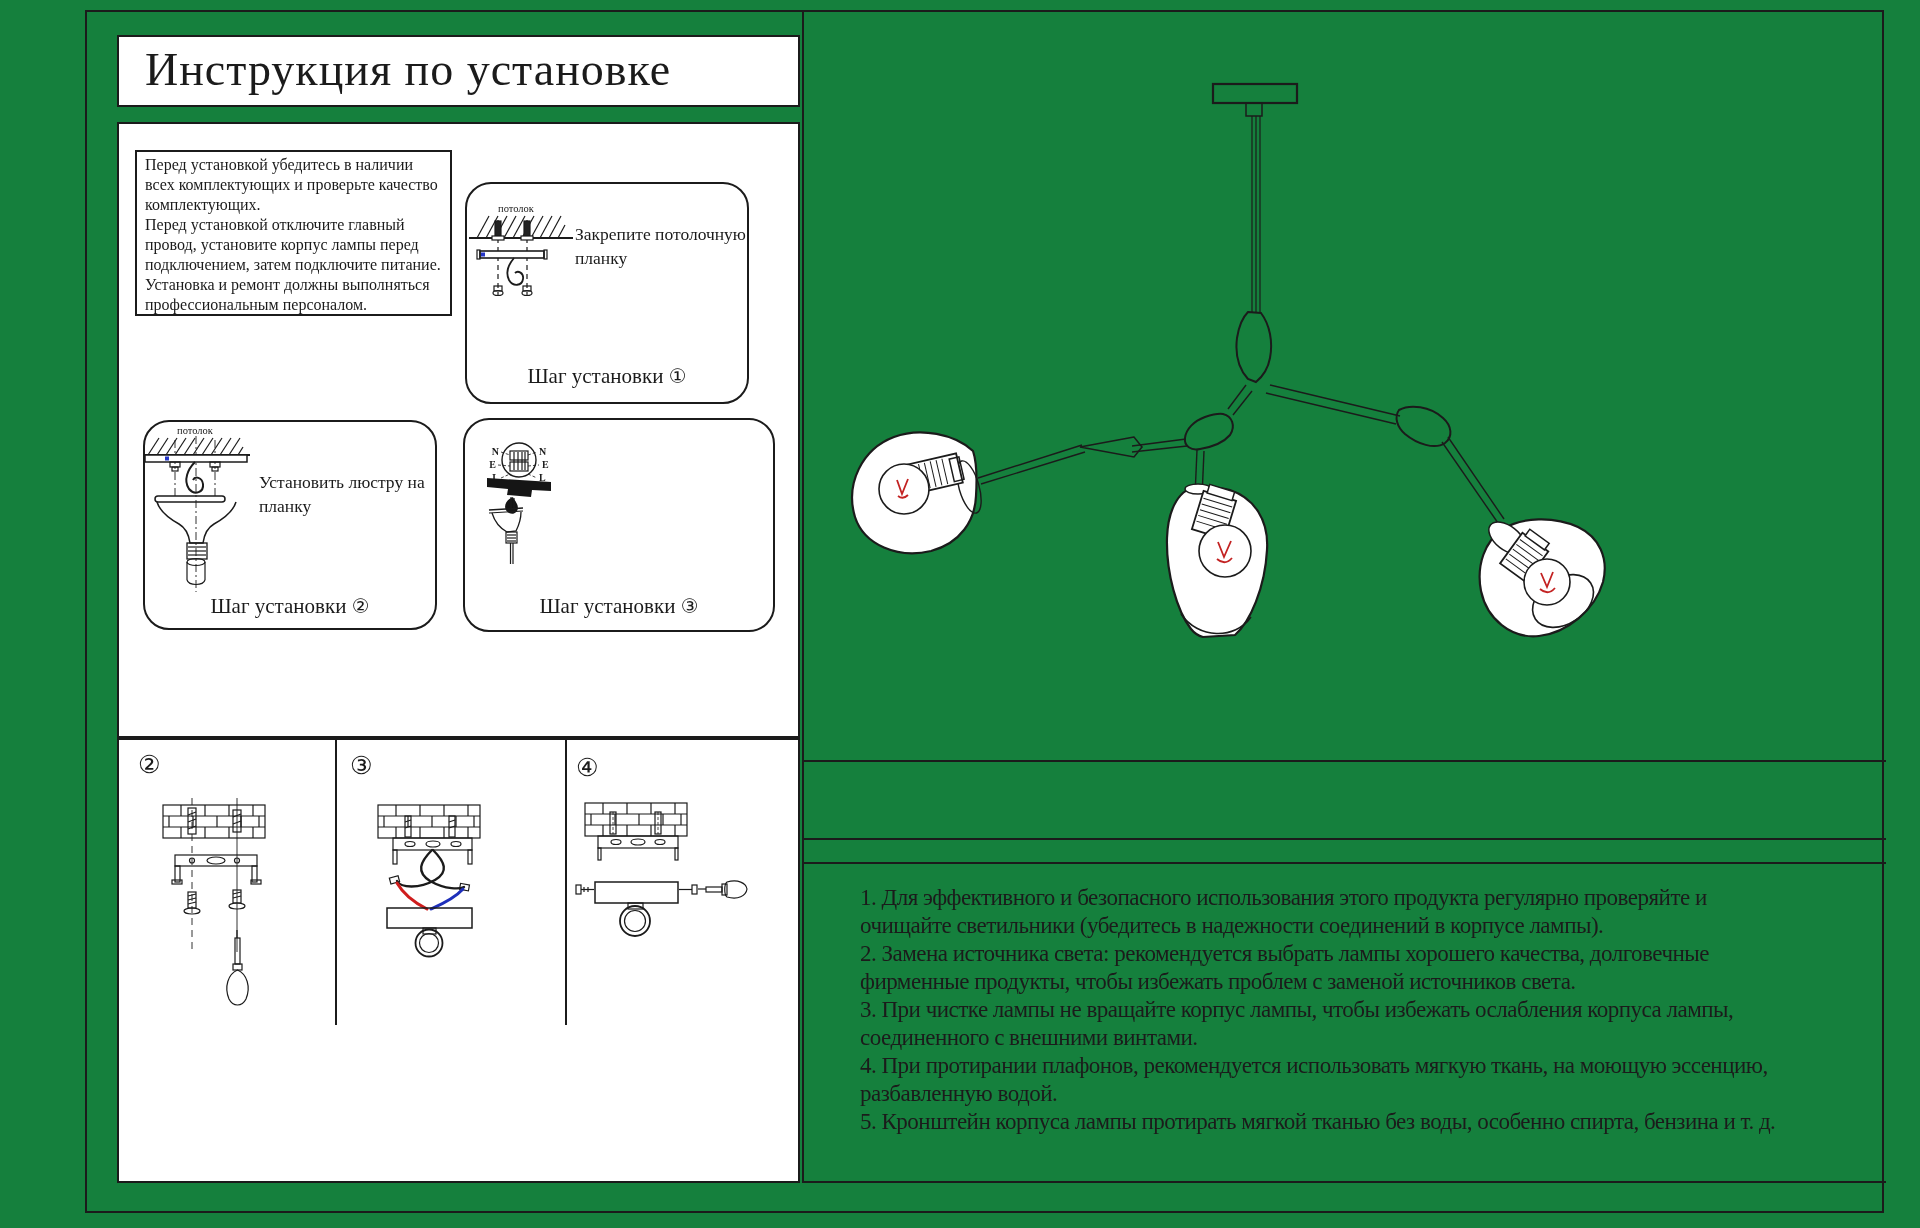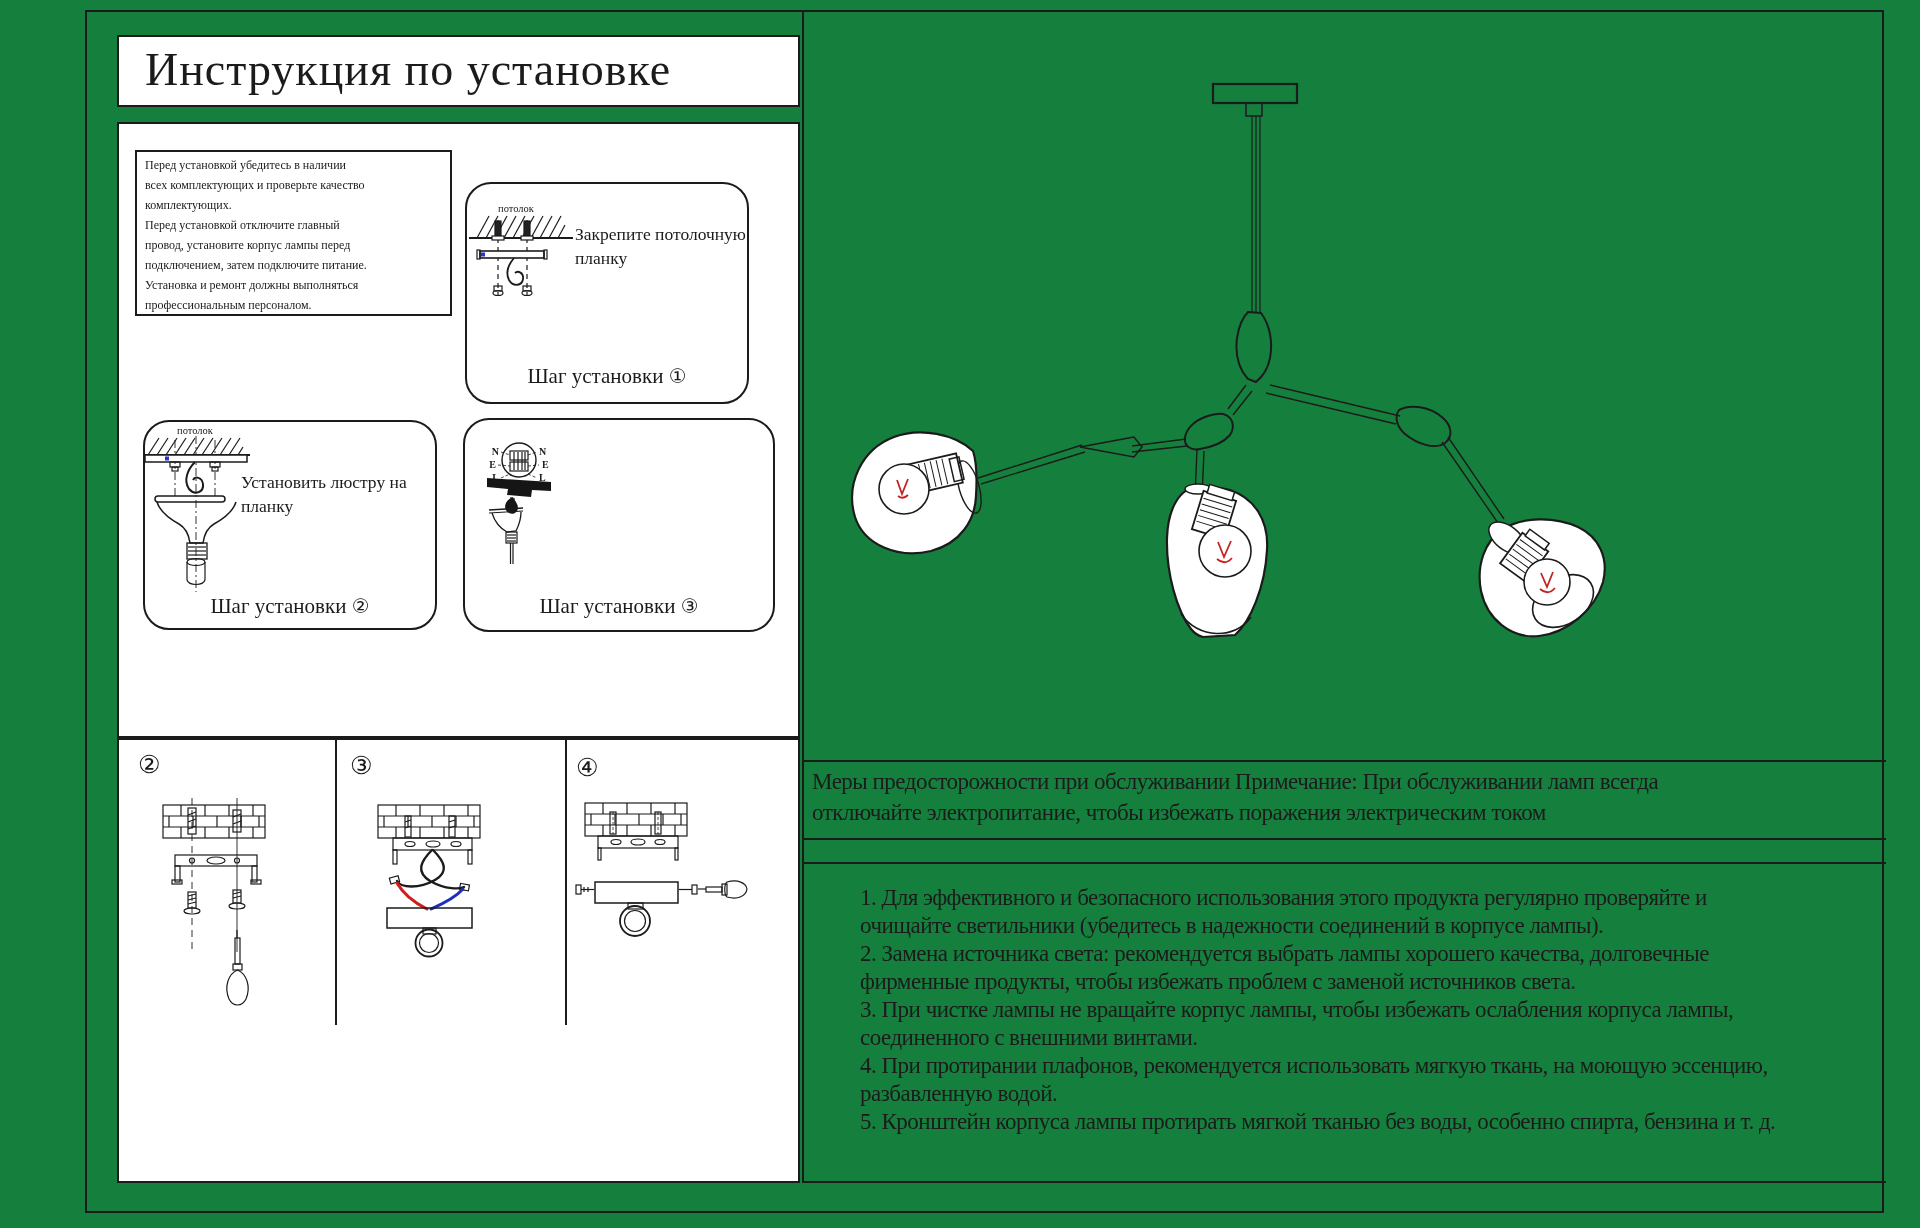--- a/index.html
+++ b/index.html
@@ -7,21 +7,21 @@
         font-family:"Liberation Serif","DejaVu Serif",serif;color:#1b1b1b;}
   .abs{position:absolute;}
   .box{position:absolute;border:2px solid #1b1b1b;box-sizing:border-box;background:#fff;}
   .rbox{position:absolute;border:2px solid #1b1b1b;border-radius:26px;box-sizing:border-box;background:#fff;}
   .pre{white-space:pre-line;}
   #title{left:117px;top:35px;width:683px;height:72px;}
   #title-text{position:absolute;left:26px;top:6px;font-size:46px;letter-spacing:1px;}
   #content-box{left:117px;top:122px;width:683px;height:616px;}
   #panels-box{left:117px;top:738px;width:683px;height:445px;}
   #warning-box{left:135px;top:150px;width:317px;height:166px;border-width:2px;}
-  #warning-text{position:absolute;left:8px;top:3px;font-size:12px;line-height:20px;}
+  #warning-text{position:absolute;left:8px;top:3px;font-size:16px;line-height:20px;}
   .stepbox1{left:465px;top:158px;width:284px;height:222px;margin-top:24px;}
   .stepbox2{left:143px;top:420px;width:294px;height:210px;}
   .stepbox3{left:463px;top:418px;width:312px;height:214px;}
   .step-text{position:absolute;font-size:17.5px;line-height:24px;}
   .step-label{position:absolute;width:100%;text-align:center;font-size:21px;}
   .circled{font-family:"DejaVu Sans",sans-serif;font-size:20px;}
   .panel-num{position:absolute;font-family:"DejaVu Sans",sans-serif;font-size:25px;}
   .vline{position:absolute;width:0;border-left:2px solid #1b1b1b;}
   #frame{left:85px;top:10px;width:1799px;height:1203px;border-width:2px;background:transparent;}
   #bottom-note{left:147px;top:1054px;width:592px;text-align:center;font-size:23.5px;line-height:29px;}
@@ -103,21 +103,21 @@
       <g>
         <rect x="29" y="128" width="8" height="5"></rect>
           <ellipse cx="33" cy="135" rx="5" ry="2.5"></ellipse>
         <rect x="58" y="128" width="8" height="5"></rect>
           <ellipse cx="62" cy="135" rx="5" ry="2.5"></ellipse>
       </g>
     </g>
   </svg>
 
   <div class="rbox stepbox2">
-    <div class="step-text pre" style="left:96px;top:48px;width:170px;">Установить люстру на
+    <div class="step-text pre" style="left:114px;top:48px;width:170px;">Установить люстру на
 планку</div>
     <div class="step-label" style="top:172px;">
       <span>Шаг установки</span>
       <span class="circled">②</span>
     </div>
   </div>
   <svg style="left:143px;top:420px;" width="294" height="210" viewBox="0 0 294 210">
     <g stroke="#1b1b1b" fill="none" stroke-width="1.2">
       <text x="52" y="14" font-size="10.5" text-anchor="middle" stroke="none" fill="#1b1b1b">потолок</text>
       <g>
@@ -493,22 +493,20 @@
         <circle cx="745" cy="572" r="23" fill="#fff" stroke-width="1.6"></circle>
         <g stroke="#c32222" stroke-width="1.8">
           <path d="M739,563 L745,577 L751,562"></path>
             <path d="M738,579 Q746,586 753,578"></path>
         </g>
       </g>
     </g>
   </svg>
 
   <div id="precaution-box" class="abs"></div>
-  <div id="precaution-text" class="abs pre">Меры предосторожности при обслуживании Примечание: При обслуживании ламп всегда
-отключайте электропитание, чтобы избежать поражения электрическим током</div>
 
   <div id="list-box" class="abs"></div>
   <div id="care-text" class="abs pre">1. Для эффективного и безопасного использования этого продукта регулярно проверяйте и
 очищайте светильники (убедитесь в надежности соединений в корпусе лампы).
 2. Замена источника света: рекомендуется выбрать лампы хорошего качества, долговечные
 фирменные продукты, чтобы избежать проблем с заменой источников света.
 3. При чистке лампы не вращайте корпус лампы, чтобы избежать ослабления корпуса лампы,
 соединенного с внешними винтами.
 4. При протирании плафонов, рекомендуется использовать мягкую ткань, на моющую эссенцию,
 разбавленную водой.

